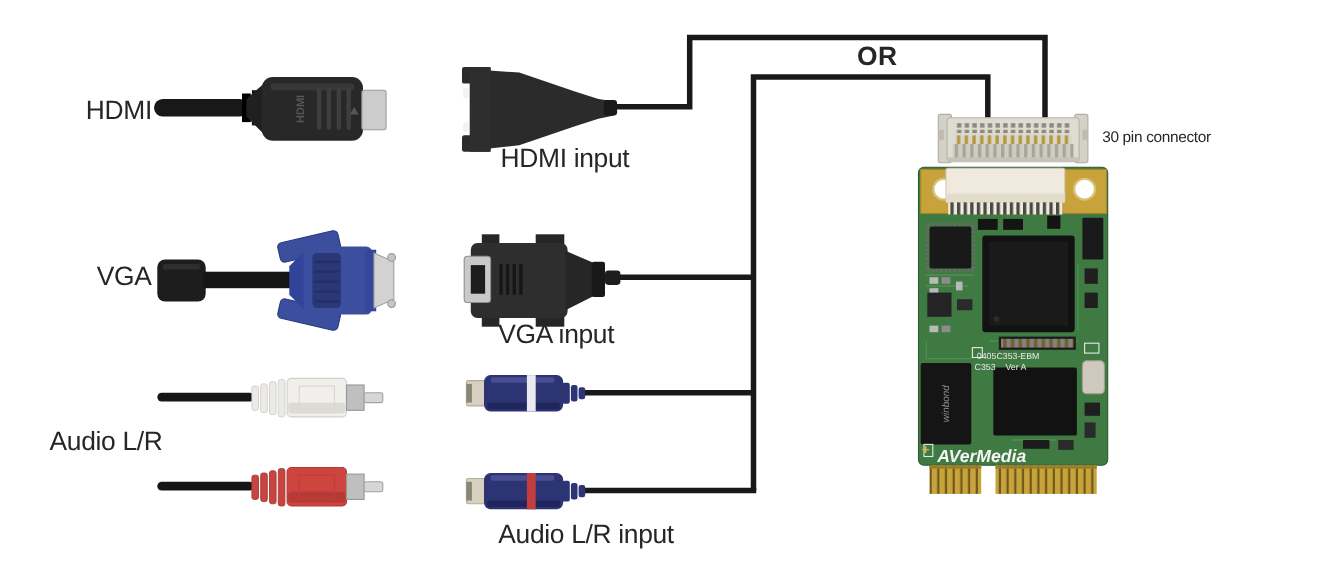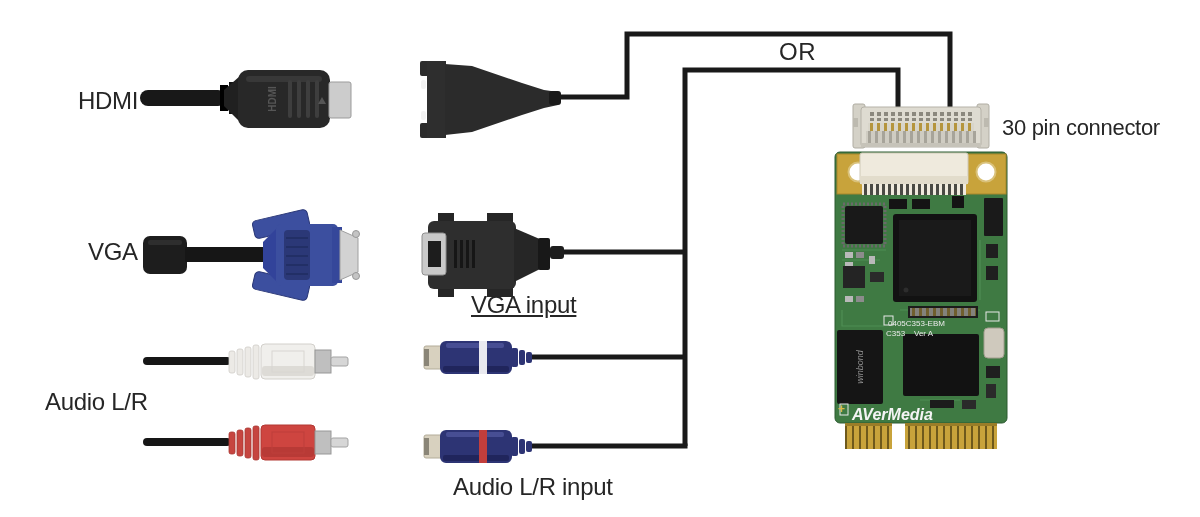--- a/index.html
+++ b/index.html
@@ -1,21 +1,21 @@
 <!DOCTYPE html>
 <html><head>
 <meta charset="utf-8">
 <style>
   html,body{margin:0;padding:0;background:#ffffff;}
   .stage{position:relative;width:1200px;height:517px;background:#ffffff;overflow:hidden;
          font-family:"Liberation Sans",sans-serif;}
   .stage svg{position:absolute;left:0;top:0;}
   .lbl{position:absolute;font-size:24px;line-height:1;color:#262626;letter-spacing:-0.3px;white-space:nowrap;}
-  .lbl.small{font-size:22px;}
-  .lbl.or{font-weight:400;letter-spacing:0.5px;}
+  .lbl.small{font-size:14px;}
+  .lbl.or{font-weight:700;letter-spacing:0.5px;}
   .wire{fill:none;stroke:#191919;stroke-width:5;stroke-linejoin:miter;stroke-linecap:butt;}
 </style>
 </head>
 <body>
 
 <div class="stage">
 <svg width="1200" height="517" viewBox="0 0 1200 517">
   <defs>
     <pattern id="goldF" width="7" height="26" patternUnits="userSpaceOnUse">
       <rect width="7" height="26" fill="#6e591c"></rect>
@@ -229,16 +229,17 @@
     <rect x="905" y="423" width="92" height="26" fill="url(#goldF)"></rect>
     <rect x="845" y="423" width="47" height="3" fill="#9a7d28"></rect>
     <rect x="905" y="423" width="92" height="3" fill="#9a7d28"></rect>
   </g>
 </svg>
 
 <div class="lbl" style="left:78px;top:89px;">HDMI</div>
 <div class="lbl" style="left:88px;top:240px;">VGA</div>
 <div class="lbl" style="left:45px;top:390px;">Audio L/R</div>
 <div class="lbl or" style="left:779px;top:40px;">OR</div>
-<div class="lbl" style="left:471px;top:293px;text-decoration:underline;">VGA input</div>
+<div class="lbl" style="left:455px;top:133px;">HDMI input</div>
+<div class="lbl" style="left:453px;top:293px;">VGA input</div>
 <div class="lbl" style="left:453px;top:475px;text-align:right;">Audio L/R input</div>
 <div class="lbl small" style="left:1002px;top:117px;">30 pin connector</div>
 </div>
 
 </body></html>

